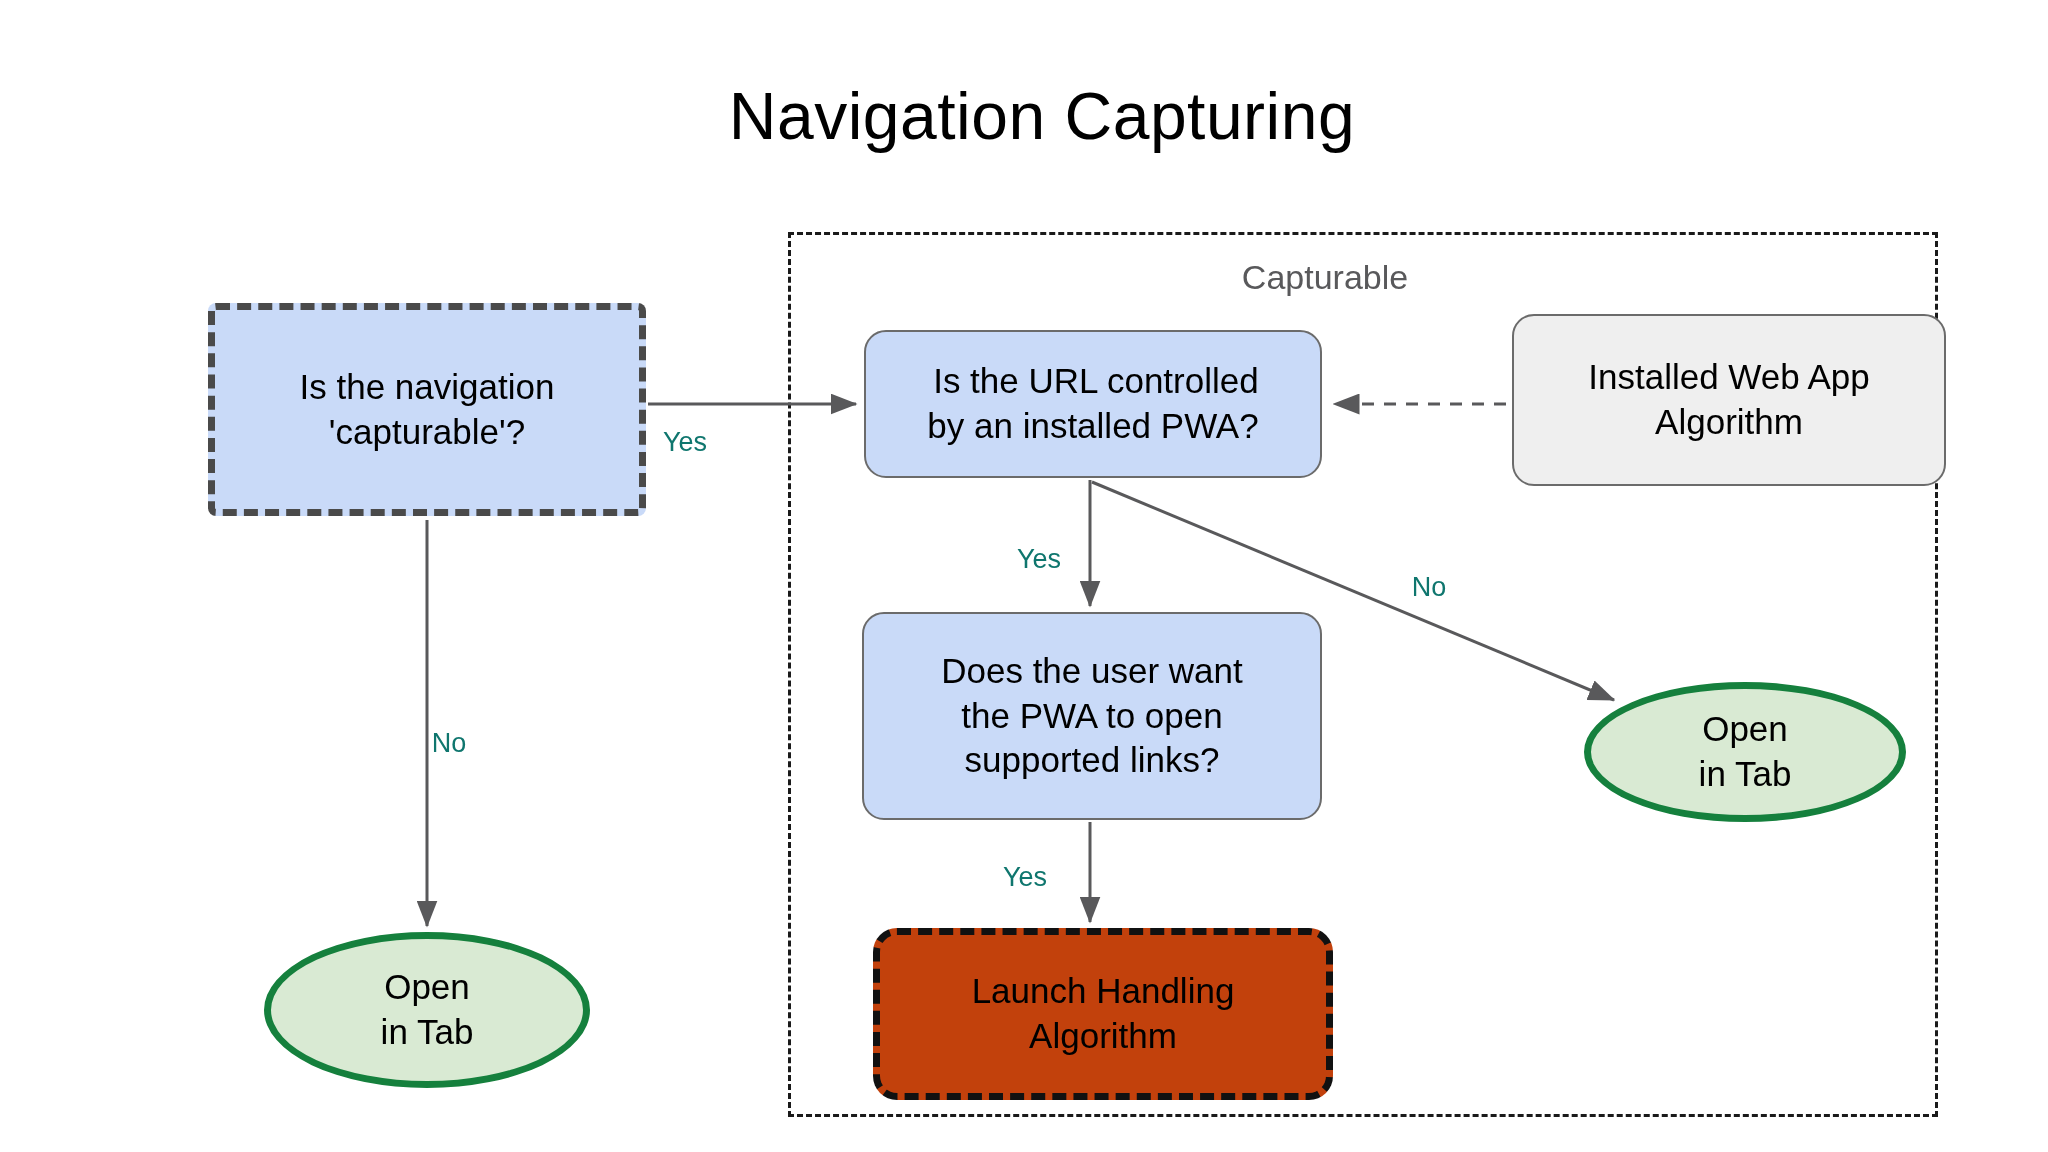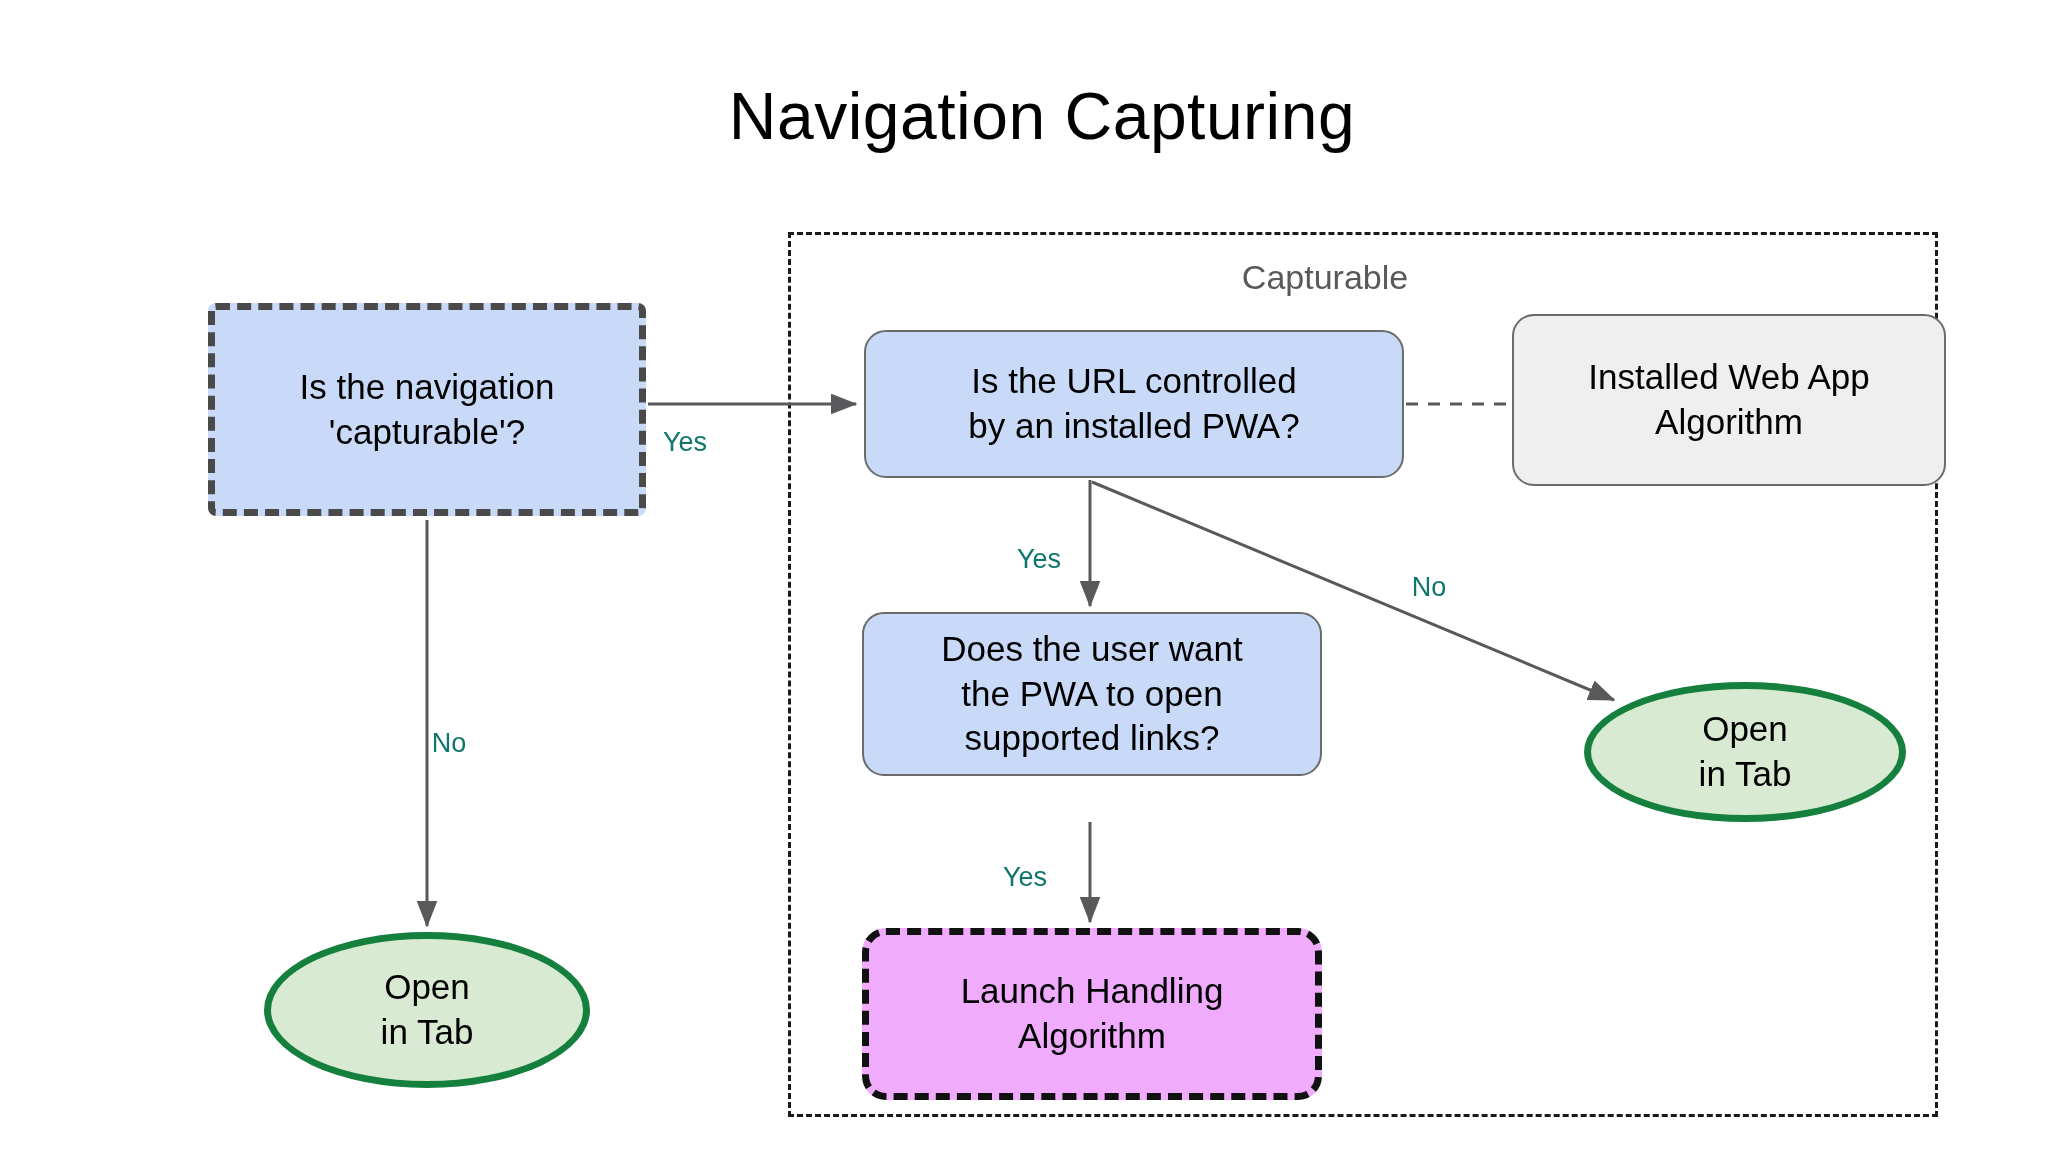--- a/index.html
+++ b/index.html
@@ -79,47 +79,49 @@
   .box-blue-dashed {
     background: #c9daf8;
     border: 7px dashed #4a4a4a;
     border-radius: 8px;
   }
   .box-gray {
     background: #efefef;
     border: 2px solid #6b6b6b;
   }
   .box-pink-dashed {
-    background: #f0abfc;
+    background: #c2410c;
     border: 7px dashed #111111;
     border-radius: 24px;
+    margin-left: 11px;
   }
 
   
   .ellipse {
     background: #d9ead3;
     border: 7px solid #15803d;
     border-radius: 50%;
   }
 
   
   #node-is-navigation-capturable {
     left: 208px; top: 303px; width: 438px; height: 213px;
     font-size: 35px;
   }
   #node-is-url-controlled {
-    left: 864px; top: 330px; width: 540px; height: 148px;
-    font-size: 35px;
+    left: 864px; top: 330px; width: 458px; height: 148px;
+    font-size: 35px;
+    text-align: right;
   }
   #node-installed-web-app-database {
     left: 1512px; top: 314px; width: 434px; height: 172px;
     font-size: 35px;
   }
   #node-does-user-want-pwa {
-    left: 862px; top: 612px; width: 460px; height: 164px;
+    left: 862px; top: 612px; width: 460px; height: 208px;
     font-size: 35px;
   }
   #node-launch-handling-algorithm {
     left: 862px; top: 928px; width: 460px; height: 172px;
     font-size: 35px;
   }
   #node-open-in-tab-left {
     left: 264px; top: 932px; width: 326px; height: 156px;
     font-size: 35px;
   }

